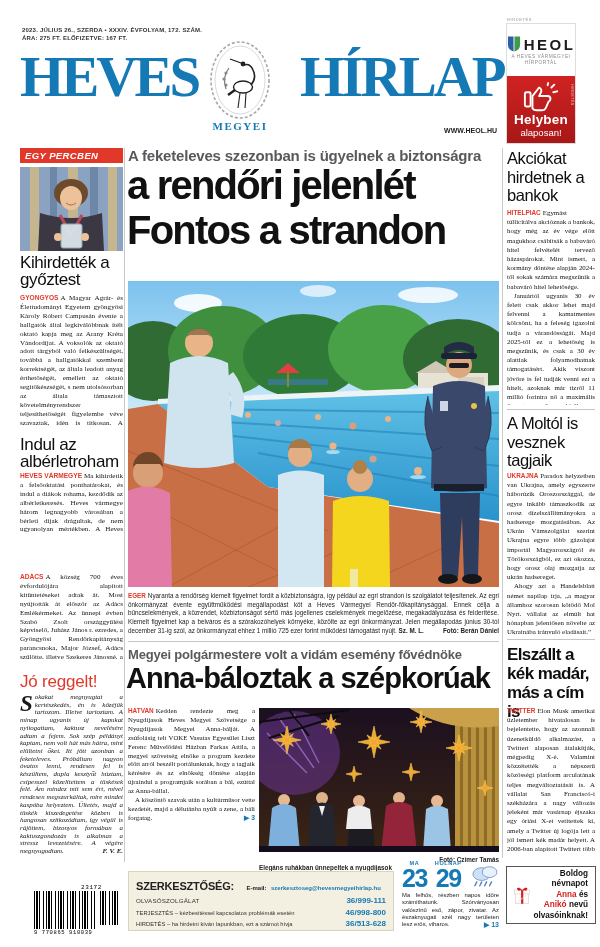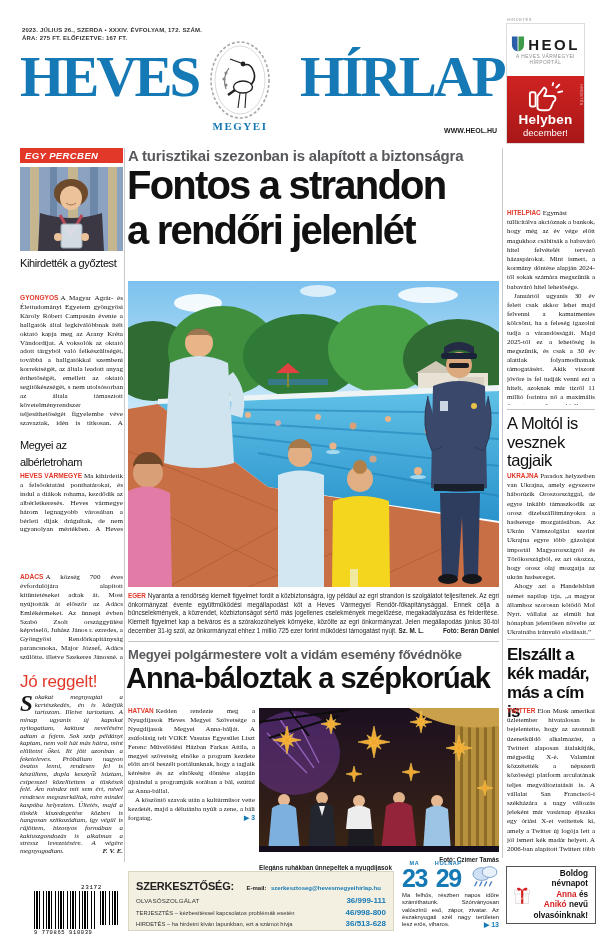--- a/index.html
+++ b/index.html
@@ -5,34 +5,34 @@
   html,body{margin:0;padding:0;background:#9a9a9a;}
   .page{position:relative;width:600px;height:947px;background:#fff;margin:0 auto;
         font-family:"Liberation Sans",sans-serif;overflow:hidden;color:#111;}
   .abs{position:absolute;}
   
   .dateline{font-size:6px;line-height:7.6px;font-weight:bold;color:#333;letter-spacing:.2px;}
   .mast{font-family:"Liberation Serif",serif;font-weight:bold;color:#1579b5;font-size:57px;line-height:57px;letter-spacing:-3px;}
   .megyei{font-family:"Liberation Serif",serif;font-weight:bold;color:#1579b5;font-size:11px;letter-spacing:1.5px;}
   .website{font-size:7px;font-weight:bold;color:#222;}
   .adlabel{font-size:4px;color:#999;letter-spacing:.6px;}
-  .adbox{width:79px;height:121px;border:1px solid #ddd;box-sizing:border-box;background:#fff;}
+  .adbox{width:70px;height:121px;border:1px solid #ddd;box-sizing:border-box;background:#fff;}
   .adwhite{height:52px;display:flex;flex-direction:column;align-items:center;justify-content:center;gap:1px;}
   .adbrandrow{display:flex;align-items:center;gap:3px;}
   .adbrand{font-size:15px;font-weight:bold;letter-spacing:2.5px;color:#1c1c1c;}
   .adtag{font-size:4.8px;color:#8d8d8d;letter-spacing:.5px;}
   .adred{height:67px;background:linear-gradient(#cf2322,#a81717);display:flex;flex-direction:column;align-items:center;justify-content:center;position:relative;}
   .cta1{font-size:13.5px;font-weight:bold;color:#fff;letter-spacing:.2px;}
   .cta2{font-size:9.5px;color:#fff;}
   .adside{position:absolute;right:1px;top:8px;font-size:3.5px;color:rgba(255,255,255,.75);writing-mode:vertical-rl;letter-spacing:.5px;}
   
   .vrule{width:1px;background:#c9c9c9;}
   .hrule{height:1px;background:#c4c4c4;}
   .banner{background:#e2382a;color:#fff;font-style:italic;font-weight:bold;font-size:9.5px;line-height:15px;padding-left:5px;letter-spacing:.4px;}
-  .bh{font-weight:400;color:#0e0e0e;letter-spacing:-.4px;font-size:11px;line-height:16.5px;}
+  .bh{font-weight:400;color:#0e0e0e;letter-spacing:-.4px;font-size:17px;line-height:16.5px;}
   .bh.bold{font-weight:bold;font-size:17px;line-height:19px;letter-spacing:-.6px;}
   .bt{font-family:"Liberation Serif",serif;text-align:justify;color:#141414;overflow:hidden;}
   .bt p{margin:0;}
   .bt p.ind{text-indent:7px;}
   .lead{font-family:"Liberation Sans",sans-serif;font-weight:bold;color:#e2382a;margin-right:2px;}
   .pg{font-family:"Liberation Sans",sans-serif;font-weight:bold;color:#1579b5;float:right;margin-left:3px;}
   
   .kicker{font-weight:bold;color:#58595c;font-size:15px;letter-spacing:-.2px;}
   .kicker2{font-weight:bold;color:#58595c;font-size:13px;letter-spacing:-.2px;}
   .mainhead{font-weight:bold;color:#111;font-size:40px;line-height:45px;letter-spacing:-1.8px;}
@@ -113,21 +113,21 @@
     </div>
     <div class="adred">
       <svg width="36" height="30" viewBox="0 0 38 30">
         <g fill="none" stroke="#fff" stroke-width="2" stroke-linecap="round" stroke-linejoin="round">
           <rect x="2" y="10" width="6" height="15" rx="1.5"></rect>
           <path d="M10,24 v-10 l7,-9 c2,1 3,3 2,5 l-2,4 h9 c2,0 3,1.4 3,3 0,1.4 -0.8,2.4 -2,2.8 l-3,7 c-0.8,1.6 -2,2.2 -3.6,2.2 h-6.4 c-1.6,0 -3,-0.8 -4,-2z"></path>
           <path d="M30,5 l3,-3 M32,10 l4,-1 M26,2.5 l0.6,-2.2"></path>
         </g>
       </svg>
       <div class="cta1">Helyben</div>
-      <div class="cta2">december!</div>
+      <div class="cta2">alaposan!</div>
       <div class="adside">HIRDETÉS</div>
     </div>
   </div>
 
   <div class="abs vrule" style="left:124px;top:148px;height:714px;"></div>
   <div class="abs vrule" style="left:502px;top:148px;height:710px;"></div>
 
   <div class="abs banner" style="left:20px;top:148px;width:103px;height:15px;box-sizing:border-box;">EGY PERCBEN</div>
 
   <svg class="abs photo" style="left:20px;top:167px;" width="103" height="84" viewBox="0 0 103 84">
@@ -145,21 +145,21 @@
     <rect x="41" y="57" width="21" height="24" rx="2" fill="#dfe9ef" opacity="0.92" stroke="#9ab0bc"></rect>
     <circle cx="38" cy="70" r="4" fill="#ecc29a"></circle>
       <circle cx="65" cy="70" r="4" fill="#ecc29a"></circle>
   </svg>
 
   <div class="abs bh" style="left:20px;top:255px;width:102px;">Kihirdették a győztest</div>
   <div class="abs bt" style="left:20px;top:294px;width:103px;height:136px;font-size:7.1px;line-height:8.9px;">
     <p><span class="lead" style="font-size:6.6px;">GYÖNGYÖS</span><span>A Magyar Agrár- és Élettudományi Egyetem gyöngyösi Károly Róbert Campusán évente a hallgatók által legkiválóbbnak ítélt oktató kapja meg az Arany Kréta Vándordíjat. A voksolók az oktató adott tárgyból való felkészültségét, továbbá a hallgatókkal szembeni korrektségét, az általa leadott anyag érthetőségét, emellett az oktató segítőkészségét, s nem utolsósorban az általa támasztott követelményrendszer teljesíthetőségét figyelembe véve szavaztak, idén is titkosan. A győztes dr. Tóth Eszter egyetemi docens lett.</span></p>
   </div>
 
-  <div class="abs bh" style="left:20px;top:437px;width:102px;">Megyei az albérletroham</div>
+  <div class="abs bh" style="left:20px;top:437px;width:102px;">Indul az albérletroham</div>
   <div class="abs bt" style="left:20px;top:472px;width:103px;height:60px;font-size:7.1px;line-height:8.9px;">
     <p><span class="lead" style="font-size:6.6px;">HEVES VÁRMEGYE</span><span>Ma kihirdetik a felsőoktatási ponthatárokat, és indul a diákok rohama, kezdődik az albérletkeresés. Heves vármegye három legnagyobb városában a bérleti díjak drágultak, de nem ugyanolyan mértékben. A Heves vármegyei tendenciák jól illeszkednek az országos trendbe.</span></p>
   </div>
 
   <div class="abs bt" style="left:20px;top:573px;width:103px;height:86px;font-size:7.1px;line-height:8.9px;">
     <p><span class="lead" style="font-size:6.6px;">ADÁCS</span><span>A község 700 éves évfordulójára alapított kitüntetéseket adtak át. Most nyújtották át először az Adács Emlékérmeket. Az ünnepi évben Szabó Zsolt országgyűlési képviselő, Juhász János r. ezredes, a Gyöngyösi Rendőrkapitányság parancsnoka, Major József, Adács szülötte, illetve Szekeres Jánosné, a Zéta Kulturális Egyesület elnöke részesült az elismerésben.</span></p>
   </div>
 
   <div class="abs greet-title" style="left:20px;top:672px;">Jó reggelt!</div>
   <div class="abs greet" style="left:20px;top:693px;width:103px;height:170px;">
@@ -169,24 +169,24 @@
 
   <div class="abs" style="left:34px;top:884px;width:90px;">
     <div class="barnum" style="text-align:right;padding-right:22px;font-size:6px;">23172</div>
     <div style="display:flex;gap:4px;">
       <div class="bars" style="width:62px;height:38px;"></div>
       <div class="bars" style="width:20px;height:34px;"></div>
     </div>
     <div class="barnum">9 770865 910039</div>
   </div>
 
-  <div class="abs kicker" style="left:128px;top:147px;">A turisztikai szezonban is alapított a biztonságra</div>
+  <div class="abs kicker" style="left:128px;top:147px;">A feketeleves szezonban is ügyelnek a biztonságra</div>
   <div class="abs mainhead" style="left:127px;top:163px;width:372px;">
+    <div>a rendőri jelenlét</div>
     <div>Fontos a strandon</div>
-    <div>a rendőri jelenlét</div>
   </div>
 
   <svg class="abs photo" style="left:128px;top:281px;" width="371" height="306" viewBox="0 0 371 306">
     <defs>
       <linearGradient id="sky" x1="0" y1="0" x2="0" y2="1">
         <stop offset="0" stop-color="#7cc2ee"></stop>
           <stop offset="1" stop-color="#c9e9fa"></stop>
       </linearGradient>
       <linearGradient id="water" x1="0" y1="0" x2="0" y2="1">
         <stop offset="0" stop-color="#5fc0e6"></stop>
@@ -418,20 +418,21 @@
             <path d="M22,19 l-2,4"></path>
         </g>
       </svg>
     </div>
     <div class="w-text" style="margin-top:2px;">
       <span>Ma felhős, részben napos időre számíthatunk. Szórványosan valószínű eső, zápor, zivatar. Az északnyugati szél nagy területen lesz erős, viharos.</span>
       <span class="pg" style="font-size:7px;">▶ 13</span>
     </div>
   </div>
 
+  <div class="abs bh" style="left:507px;top:149px;width:88px;font-size:16.5px;line-height:18.5px;">Akciókat hirdetnek a bankok</div>
   <div class="abs bt" style="left:507px;top:208px;width:88px;height:197px;font-size:6.9px;line-height:9.2px;">
     <p><span class="lead" style="font-size:6.4px;">HITELPIAC</span><span>Egymást túllicitálva akcióznak a bankok, hogy még az év vége előtt magukhoz csábítsák a babaváró hitel felvételét tervező házaspárokat. Mint ismert, a kormány döntése alapján 2024-től sokak számára megszűnik a babaváró hitel lehetősége.</span></p>
     <p class="ind"><span>Januártól ugyanis 30 év felett csak akkor lehet majd felvenni a kamatmentes kölcsönt, ha a feleség igazolni tudja a várandósságát. Majd 2025-től ez a lehetőség is megszűnik, és csak a 30 év alattiak folyamodhatnak támogatásért. Akik viszont jövőre is fel tudják venni ezt a hitelt, azoknak már tízről 11 millió forintra nő a maximális összeg, adta hírül a Bank360.hu.</span></p>
   </div>
   <div class="abs hrule" style="left:507px;top:409px;width:88px;"></div>
 
   <div class="abs bh" style="left:507px;top:414px;width:88px;font-size:16.5px;line-height:18.5px;">A Moltól is vesznek tagjaik</div>
   <div class="abs bt" style="left:507px;top:471px;width:88px;height:163px;font-size:6.9px;line-height:9.2px;">
     <p><span class="lead" style="font-size:6.4px;">UKRAJNA</span><span>Paradox helyzetben van Ukrajna, amely egyszerre háborúzik Oroszországgal, de egyre inkább támaszkodik az orosz dízelszállítmányokra a hadserege mozgatásában. Az Ukrán Vámszolgálat szerint Ukrajna egyre több gázolajat importál Magyarországról és Törökországból, ez azt okozza, hogy orosz olaj mozgatja az ukrán hadsereget.</span></p>
     <p class="ind"><span>Ahogy azt a Handelsblatt német napilap írja, „a magyar államhoz szorosan kötődő Mol Nyrt. vállalat az elmúlt hat hónapban jelentősen növelte az Ukrajnába irányuló eladásait.”</span></p>

